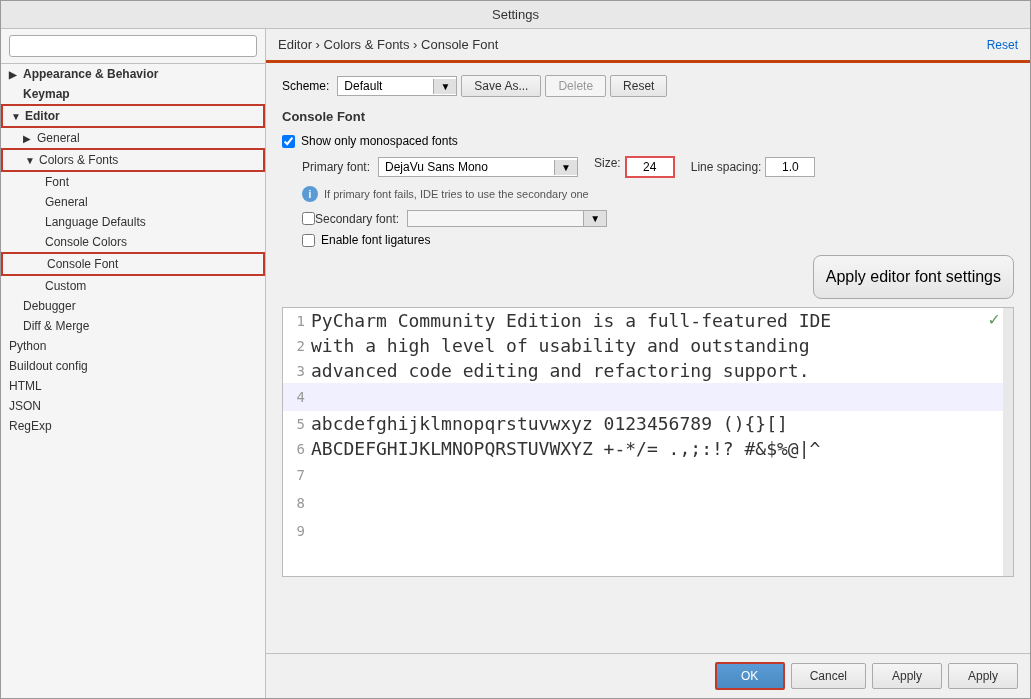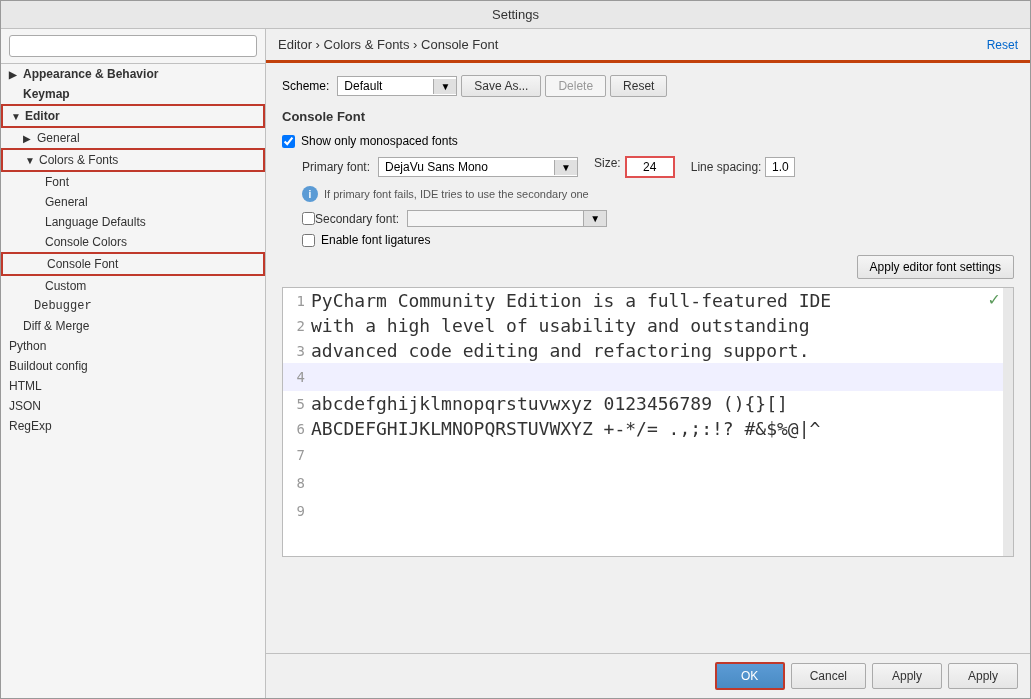--- a/index.html
+++ b/index.html
@@ -158,21 +158,21 @@
       text-align: center;
       background: white;
     }
     .line-spacing-field {
       display: flex;
       align-items: center;
       margin-left: 16px;
     }
     .line-spacing-label { margin-right: 4px; font-size: 12px; color: #333; }
     .line-spacing-input {
-      width: 30px;
+      width: 50px;
       padding: 2px 4px;
       border: 1px solid #aaa;
       font-size: 12px;
       text-align: center;
       background: white;
     }
     .info-row {
       display: flex;
       align-items: center;
       margin-bottom: 8px;
@@ -189,26 +189,26 @@
       display: flex;
       align-items: center;
       justify-content: center;
       font-size: 10px;
       font-weight: bold;
       margin-right: 6px;
       flex-shrink: 0;
     }
     .apply-editor-btn {
       margin-left: auto;
-      padding: 4px 12px;
+      padding: 12px 12px;
       border: 1px solid #aaa;
       background: linear-gradient(to bottom, #f5f5f5, #e5e5e5);
-      font-size: 12px;
+      font-size: 16px;
       cursor: pointer;
-      border-radius: 2px;
+      border-radius: 8px;
     }
     .preview-area {
       margin-top: 8px;
       border: 1px solid #bbb;
       background: #fff;
       position: relative;
       min-height: 270px;
       overflow: hidden;
     }
     .preview-lines {
@@ -353,21 +353,21 @@
       <div style="border: 2px solid #c0392b; margin: 0;">
         <div class="sidebar-tree-item selected" style="padding-left:44px;">
           <span>Console Font</span>
         </div>
       </div>
 
       <div class="sidebar-tree-item" style="padding-left:44px;">
         <span>Custom</span>
       </div>
 
-      <div class="sidebar-tree-item" style="padding-left:33px;font-family:Liberation Mono, monospace;">
+      <div class="sidebar-tree-item" style="padding-left:22px;">
         <span>Debugger</span>
       </div>
 
       <div class="sidebar-tree-item" style="padding-left:22px;">
         <span>Diff &amp; Merge</span>
       </div>
 
 
       <div class="sidebar-tree-item" style="padding-left:8px;">
         <span>Python</span>

